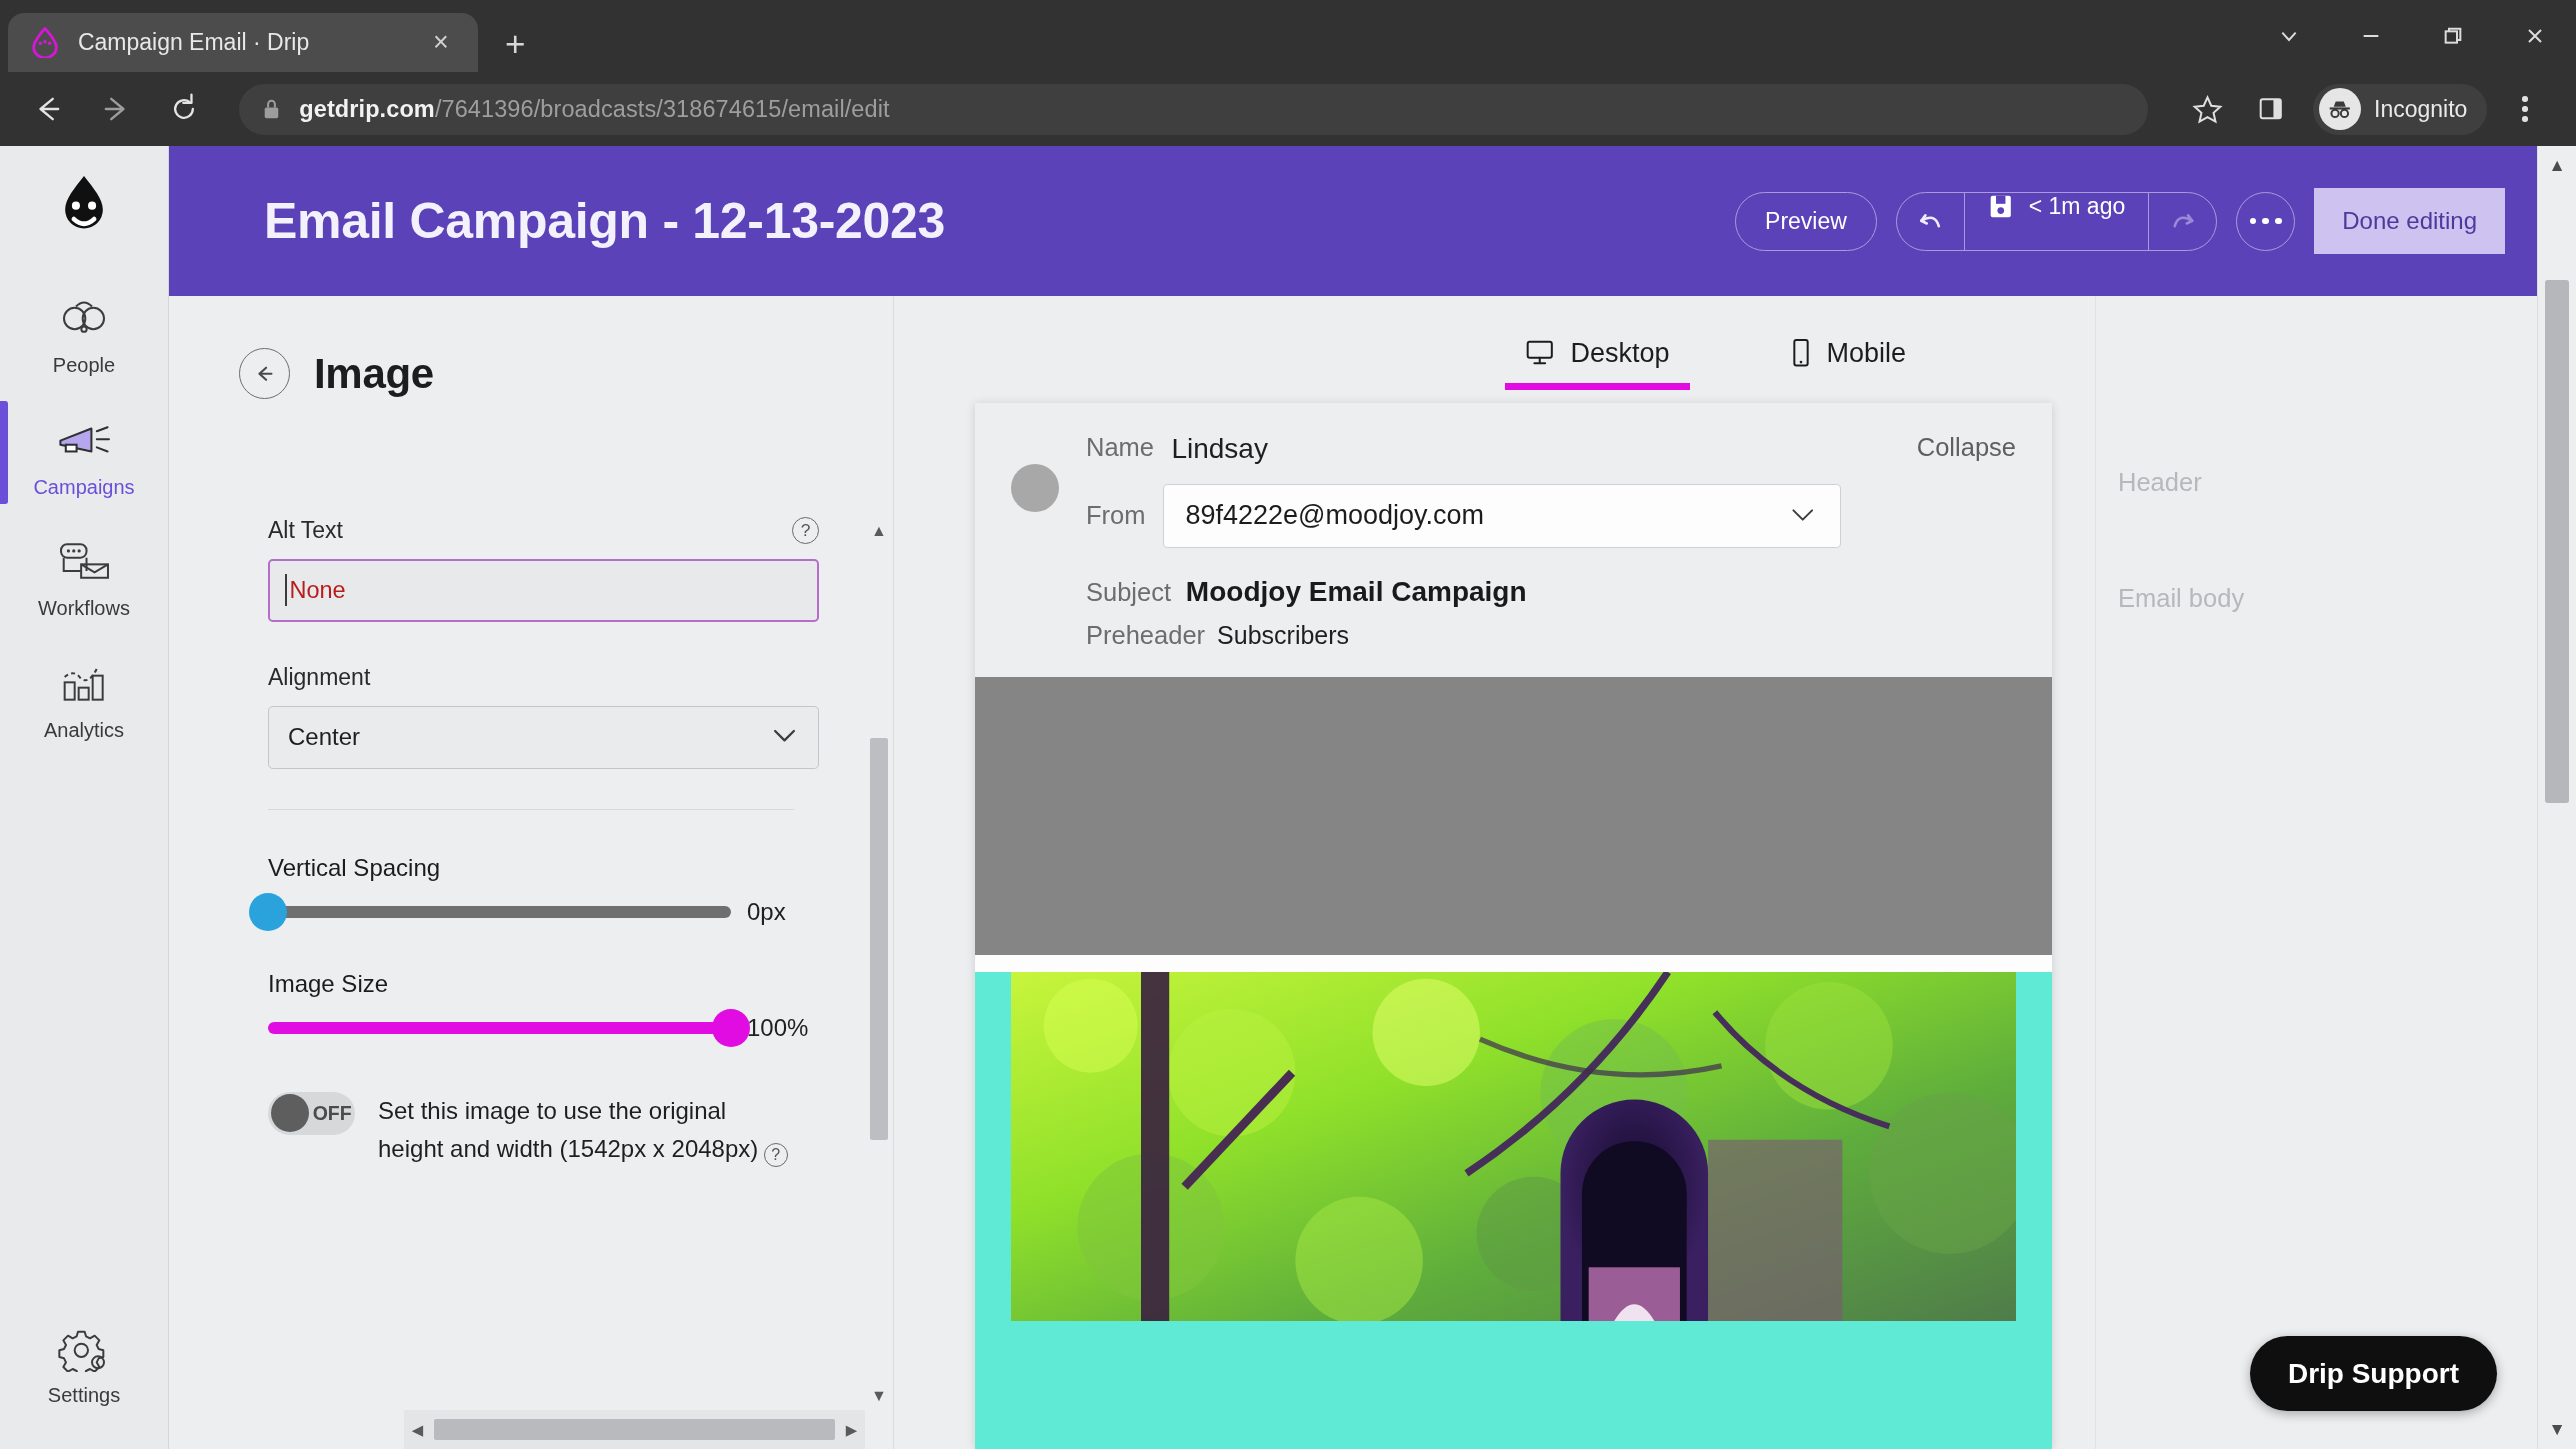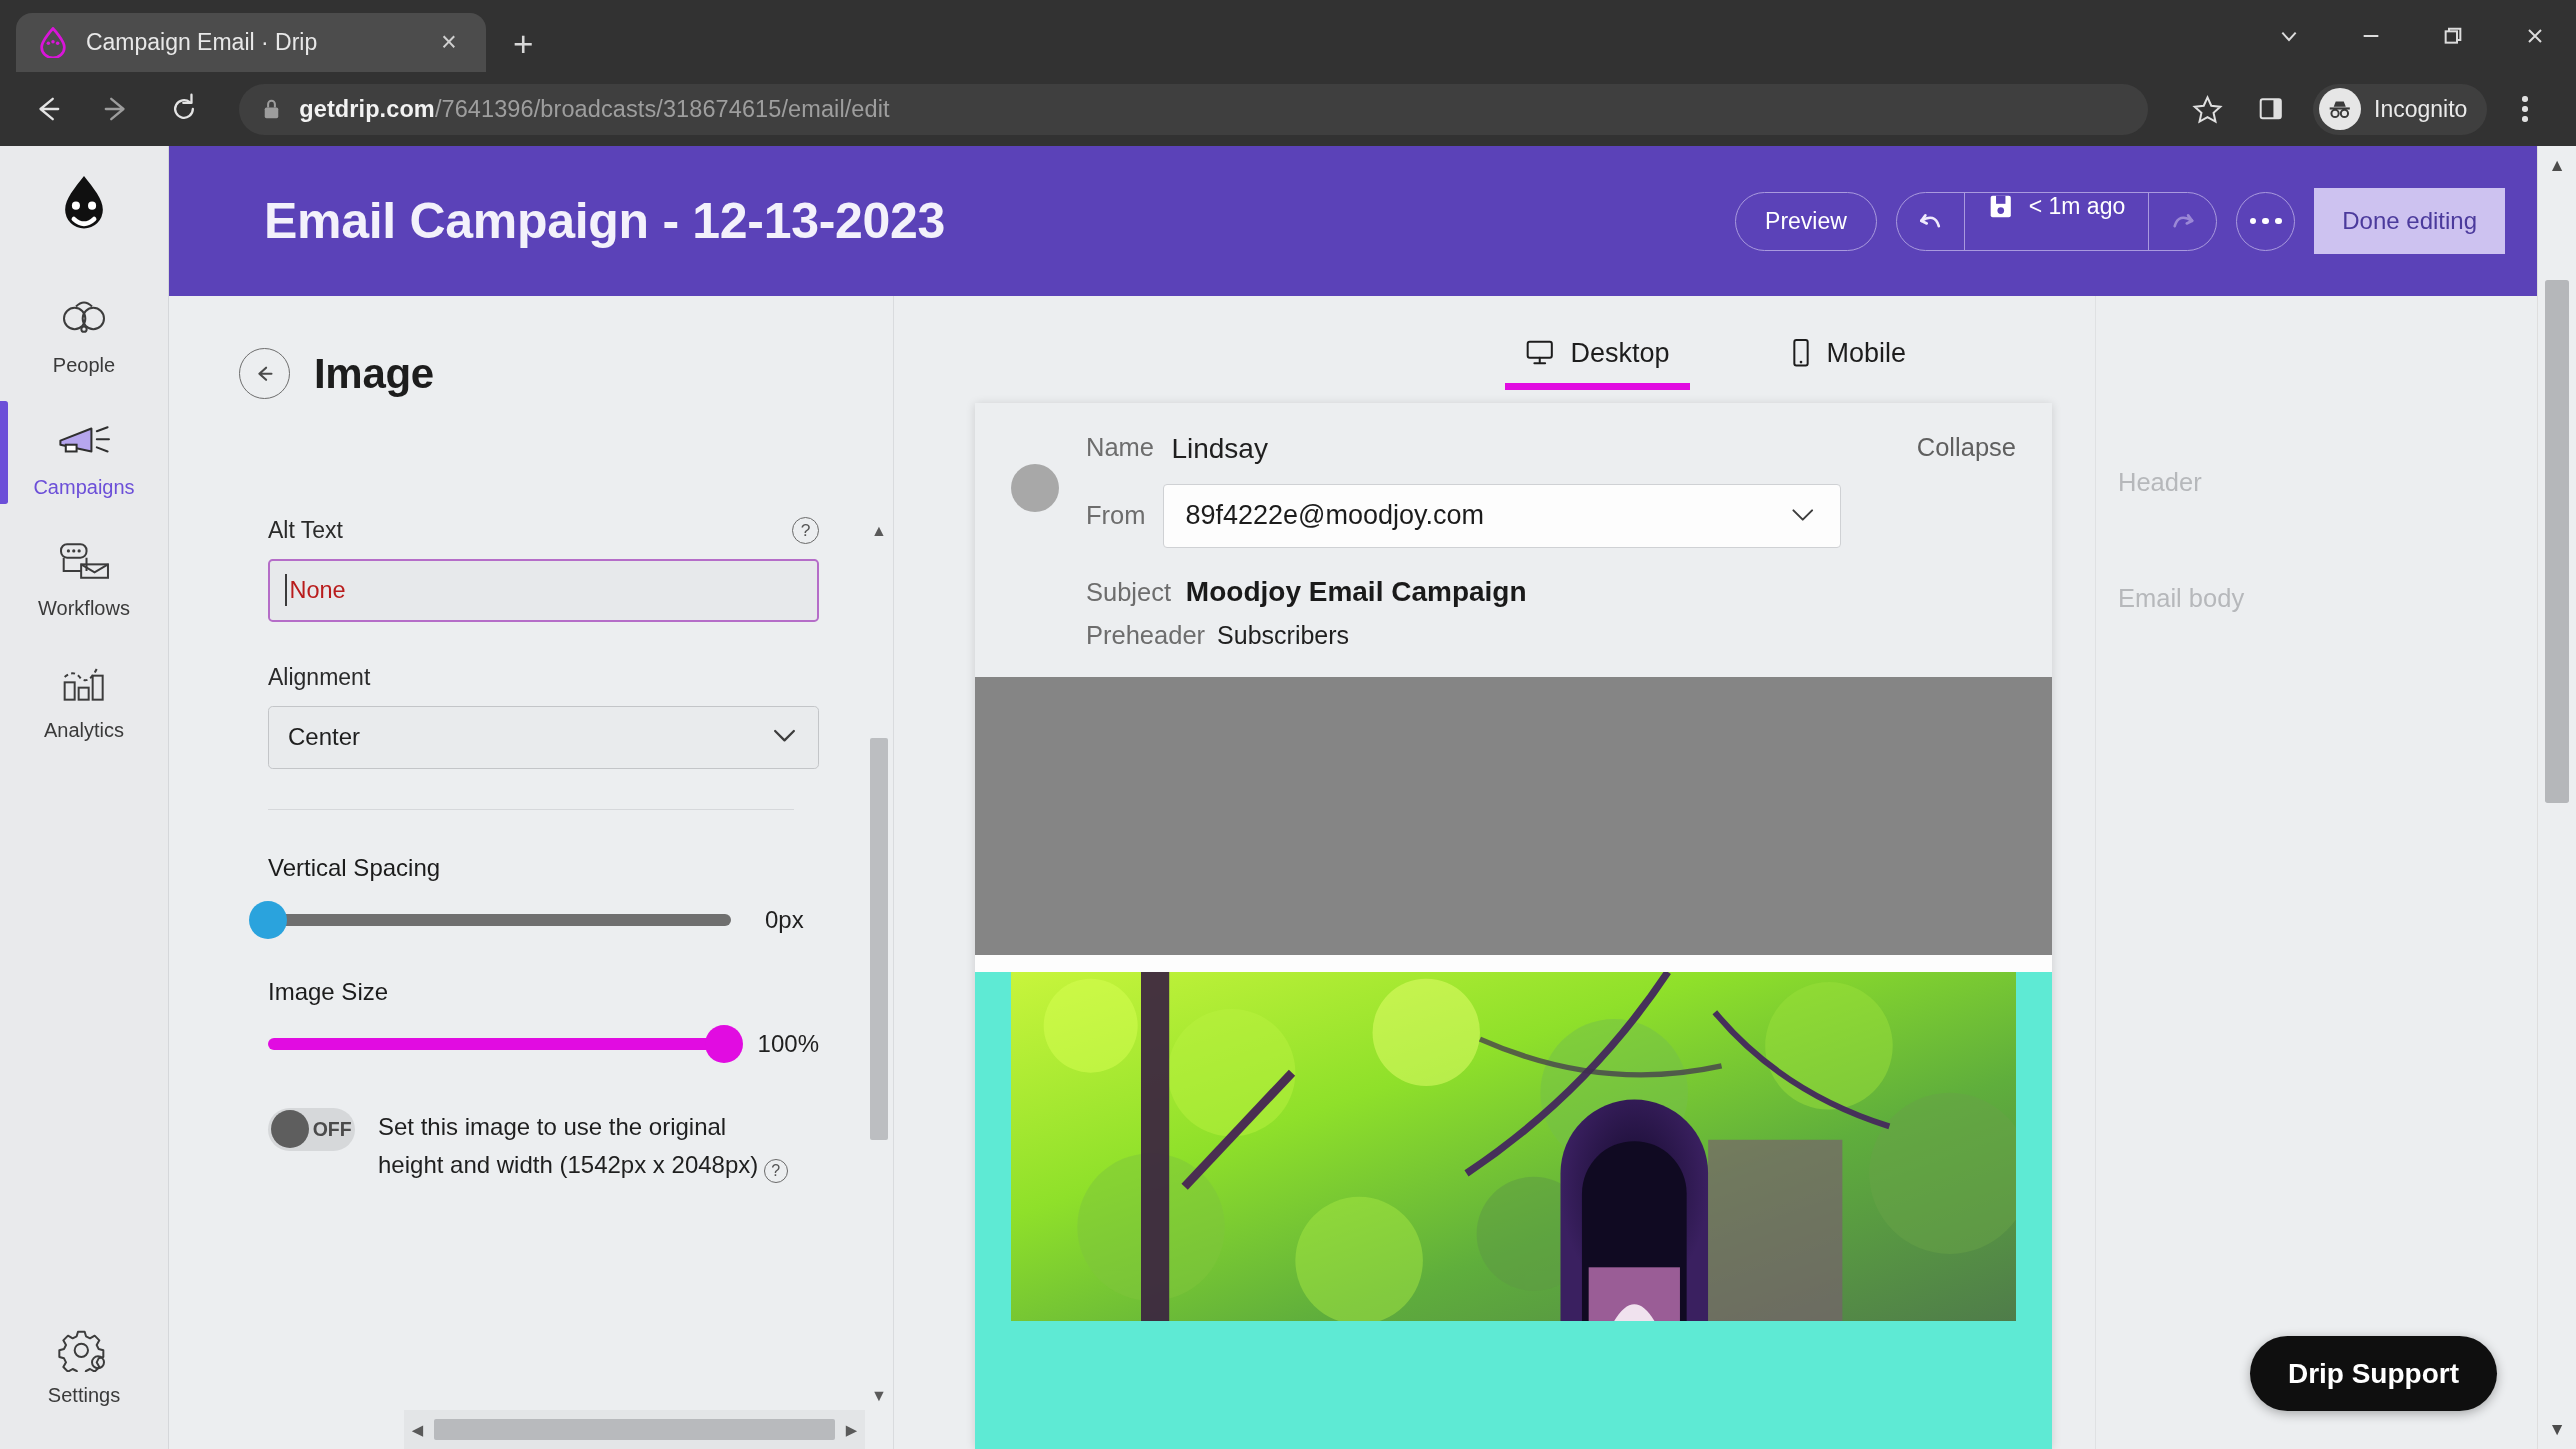--- a/index.html
+++ b/index.html
@@ -5,21 +5,21 @@
   * { box-sizing: border-box; margin: 0; padding: 0; }
   html, body {
     width: 2576px; height: 1449px;
     font-family: "Liberation Sans", sans-serif;
     background: #2b2b2b; overflow: hidden;
   }
 
   
   .browser { width: 2576px; height: 1449px; position: relative; background: #323232; }
 
-  .tabstrip { height: 72px; background: #323232; display: flex; align-items: flex-end; padding-left: 16px; position: relative; }
+  .tabstrip { height: 72px; background: #323232; display: flex; align-items: flex-end; padding-left: 8px; position: relative; }
   .tab {
     width: 470px; height: 59px; background: #4c4c4c; border-radius: 16px 16px 0 0;
     display: flex; align-items: center; padding: 0 21.5px; gap: 17.4px; position: relative;
   }
   .tab-favicon { width: 31px; height: 31px; flex: 0 0 31px; display: flex; align-items: center; justify-content: center; }
   .tab-title { color: #e8e8e8; font-size: 23px; white-space: nowrap; overflow: hidden; flex: 1; }
   .tab-close { color: #d0d0d0; font-size: 27px; line-height: 1; width: 31px; text-align: center; }
   .new-tab { color: #d8d8d8; font-size: 35px; margin-left: 27px; margin-bottom: 10.7px; line-height: 1; font-weight: 300; }
 
   .win-ctrls { position: absolute; right: 0; top: 0; height: 72px; display: flex; align-items: center; }
@@ -107,21 +107,21 @@
   .mt-field { margin-top: 42px; }
   .select-box {
     margin-top: 14.8px; height: 63px; border: 1.3px solid #c3c5c8; border-radius: 4.7px; background: #e9ebed;
     display: flex; align-items: center; justify-content: space-between; padding: 0 20px 0 19px;
   }
   .select-val { font-size: 24px; color: #1f1f1f; }
 
   .divider { margin: 40px 99px 0 99px; height: 1.3px; background: #d6d8db; }
 
   .slider-label { font-size: 24px; color: #1c1c1c; }
-  .slider-row { display: flex; align-items: center; gap: 34px; margin-top: 24px; text-align: center; }
+  .slider-row { display: flex; align-items: center; gap: 16px; margin-top: 16px; text-align: center; }
   .track { position: relative; width: 463px; height: 11.4px; border-radius: 6.7px; }
   .track.grey { background: #6f6f6f; }
   .track.magenta { background: #e10ce1; }
   .knob { position: absolute; top: 50%; transform: translate(-50%,-50%); width: 38px; height: 38px; border-radius: 50%; }
   .knob.blue { background: #2aa3dd; }
   .knob.magenta { background: #e10ce1; }
   .slider-val { font-size: 24px; color: #1f1f1f; }
 
   .toggle-row { display: flex; align-items: flex-start; gap: 23px; margin-top: 50px; }
   .toggle {

